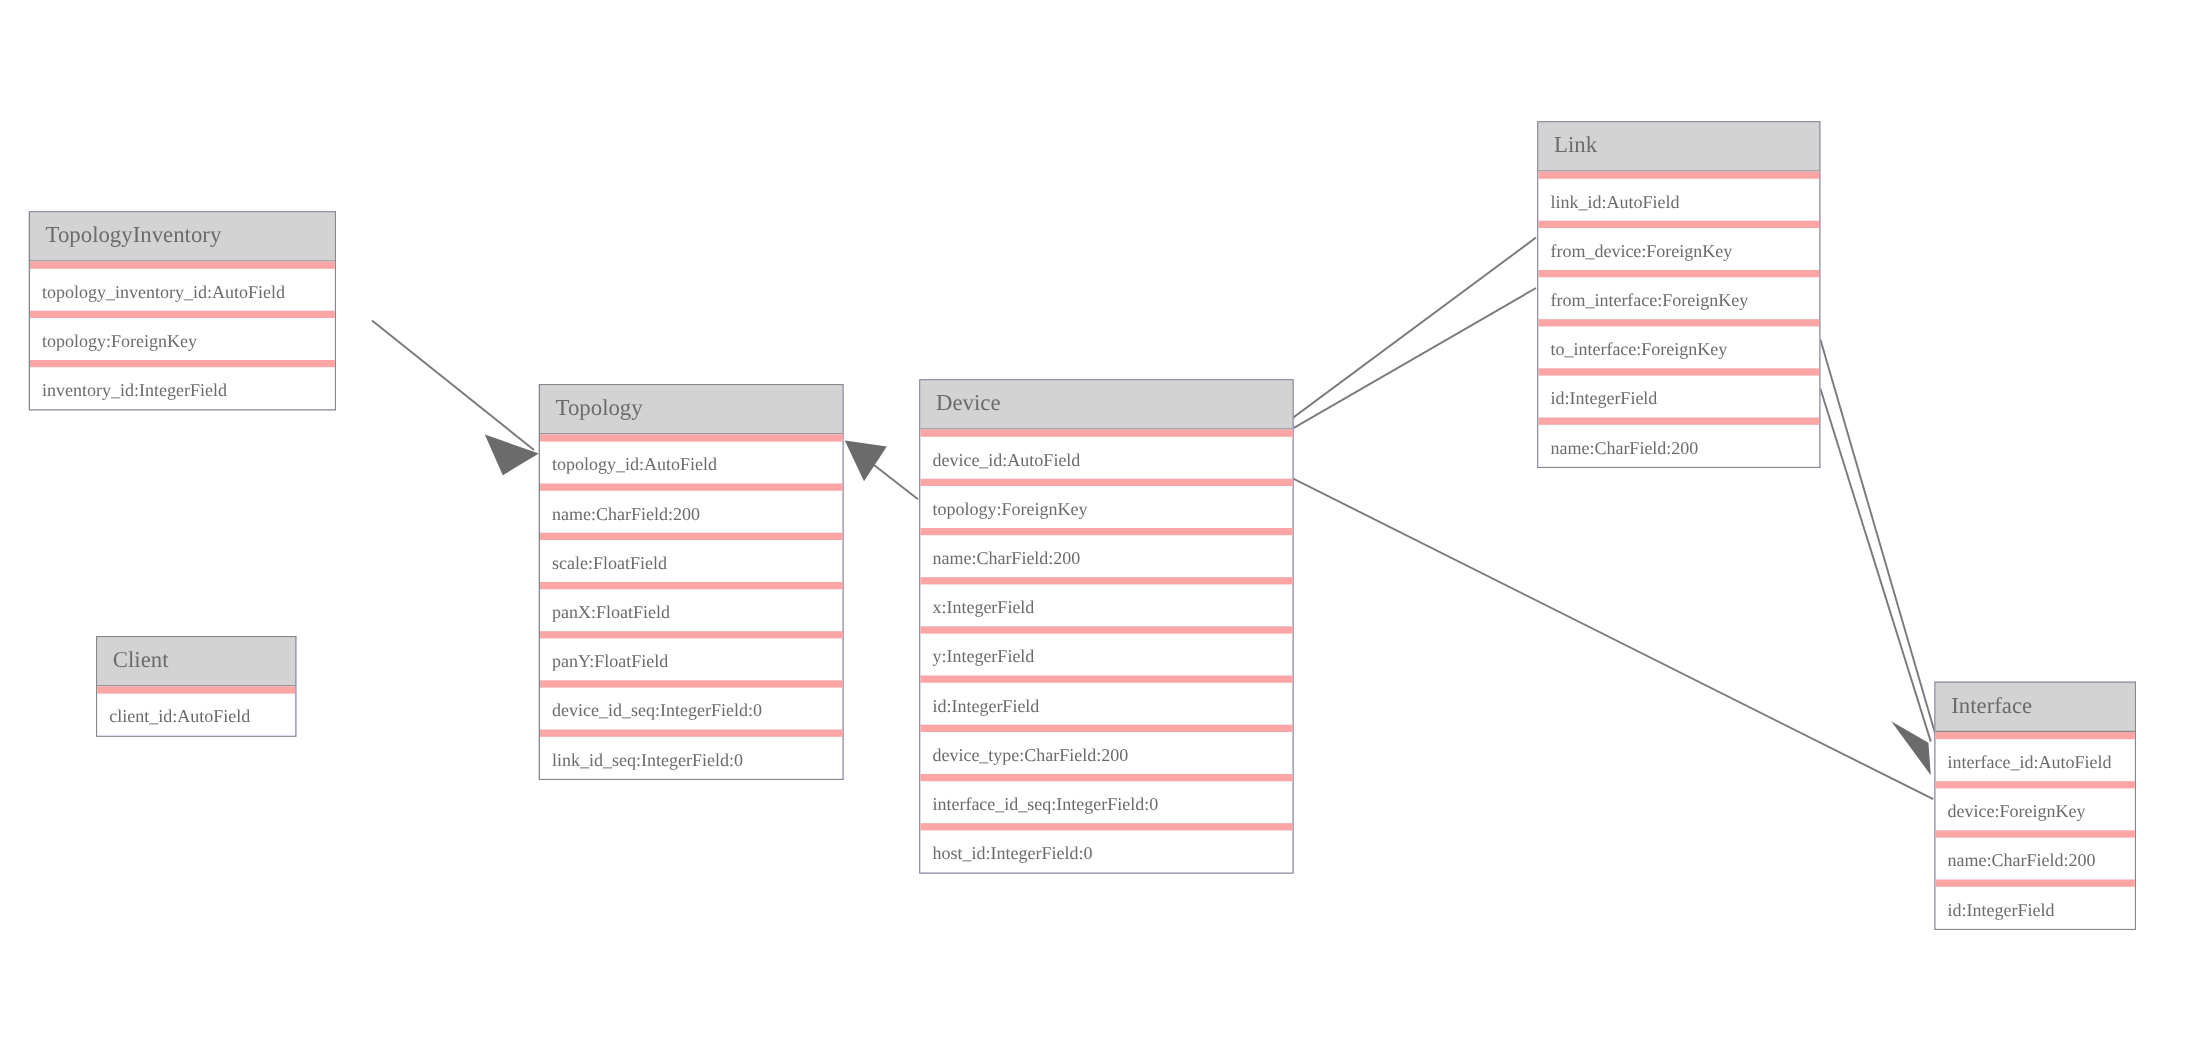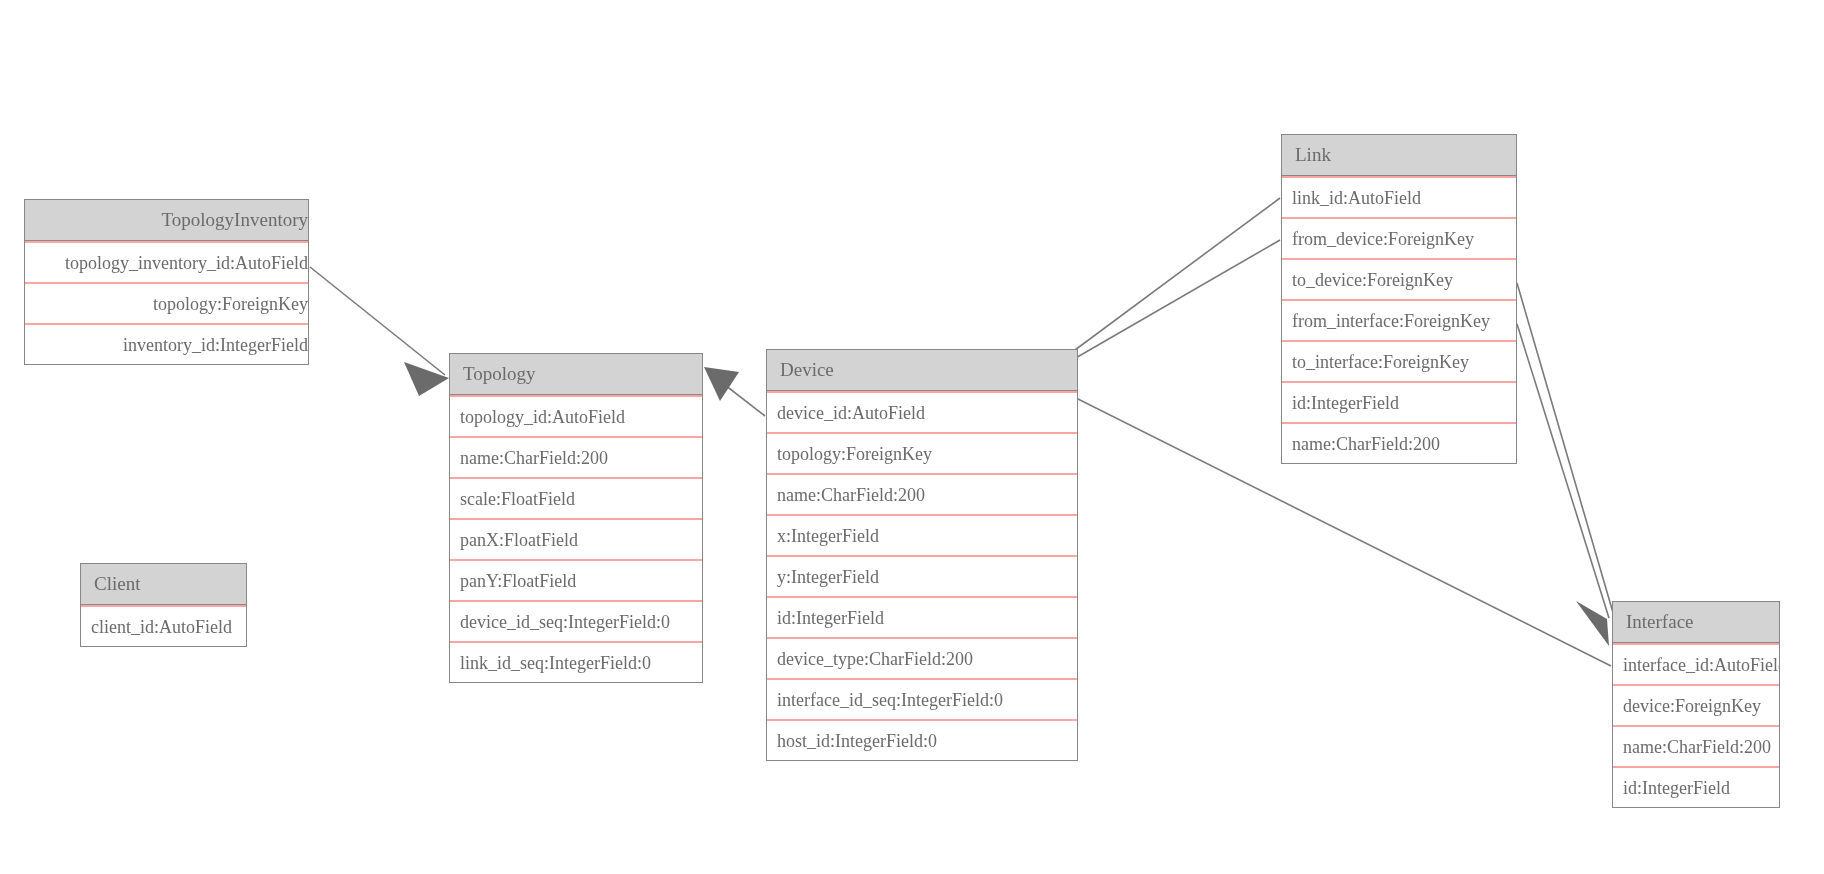--- a/index.html
+++ b/index.html
@@ -27,39 +27,38 @@
     height: 874px;
     pointer-events: none;
     z-index: 1;
   }
   .entity {
     position: absolute;
     box-sizing: border-box;
     border: 1px solid #878787;
     background: #c4b5fd;
     z-index: 2;
-    margin-top: 33px;
   }
   .entity-header {
     box-sizing: border-box;
     background: #d3d3d3;
     border-bottom: 1px solid #878787;
     color: #6b6b6b;
     font-size: 19px;
     line-height: 40px;
     height: 41px;
     padding: 0 0 0 13px;
     white-space: nowrap;
     overflow: hidden;
   }
   .entity-row {
     box-sizing: border-box;
-    border-top: 2px solid #fca5a5;
+    border-top: 6px solid #fca5a5;
     color: #6b6b6b;
-    font-size: 18px;
+    font-size: 15px;
     line-height: 40px;
     height: 41px;
     padding: 0 0 0 10px;
     white-space: nowrap;
     overflow: hidden;
     background: #ffffff;
   }
   .entity-row:first-of-type {
     border-top: none;
   }
@@ -89,21 +88,21 @@
     <g fill="#6b6b6b" stroke="none">
       <polygon points="449,378 404,362 419,396"></polygon>
       <polygon points="704,367 739,372 720,401"></polygon>
       <polygon points="1040,375 1077,349 1076,375"></polygon>
       <polygon points="1040,375 1076,375 1076,404"></polygon>
       <polygon points="1607,619 1576,601 1609,646"></polygon>
     </g>
   </svg>
 
   <div id="entities-layer">
-      <div class="entity" style="left: 24px; top: 166px; width: 285px; text-align: right;">
+      <div class="entity" style="left: 24px; top: 176px; width: 256px;">
         <div class="entity-header">TopologyInventory</div>
         <div class="entity-row">topology_inventory_id:AutoField</div>
         <div class="entity-row">topology:ForeignKey</div>
         <div class="entity-row">inventory_id:IntegerField</div>
       </div>
       <div class="entity" style="left: 80px; top: 530px; width: 167px;">
         <div class="entity-header">Client</div>
         <div class="entity-row">client_id:AutoField</div>
       </div>
       <div class="entity" style="left: 449px; top: 320px; width: 254px;">
@@ -125,21 +124,20 @@
         <div class="entity-row">y:IntegerField</div>
         <div class="entity-row">id:IntegerField</div>
         <div class="entity-row">device_type:CharField:200</div>
         <div class="entity-row">interface_id_seq:IntegerField:0</div>
         <div class="entity-row">host_id:IntegerField:0</div>
       </div>
       <div class="entity" style="left: 1281px; top: 101px; width: 236px;">
         <div class="entity-header">Link</div>
         <div class="entity-row">link_id:AutoField</div>
         <div class="entity-row">from_device:ForeignKey</div>
-        <div class="entity-row">to_device:ForeignKey</div>
         <div class="entity-row">from_interface:ForeignKey</div>
         <div class="entity-row">to_interface:ForeignKey</div>
         <div class="entity-row">id:IntegerField</div>
         <div class="entity-row">name:CharField:200</div>
       </div>
       <div class="entity" style="left: 1612px; top: 568px; width: 168px;">
         <div class="entity-header">Interface</div>
         <div class="entity-row">interface_id:AutoField</div>
         <div class="entity-row">device:ForeignKey</div>
         <div class="entity-row">name:CharField:200</div>

